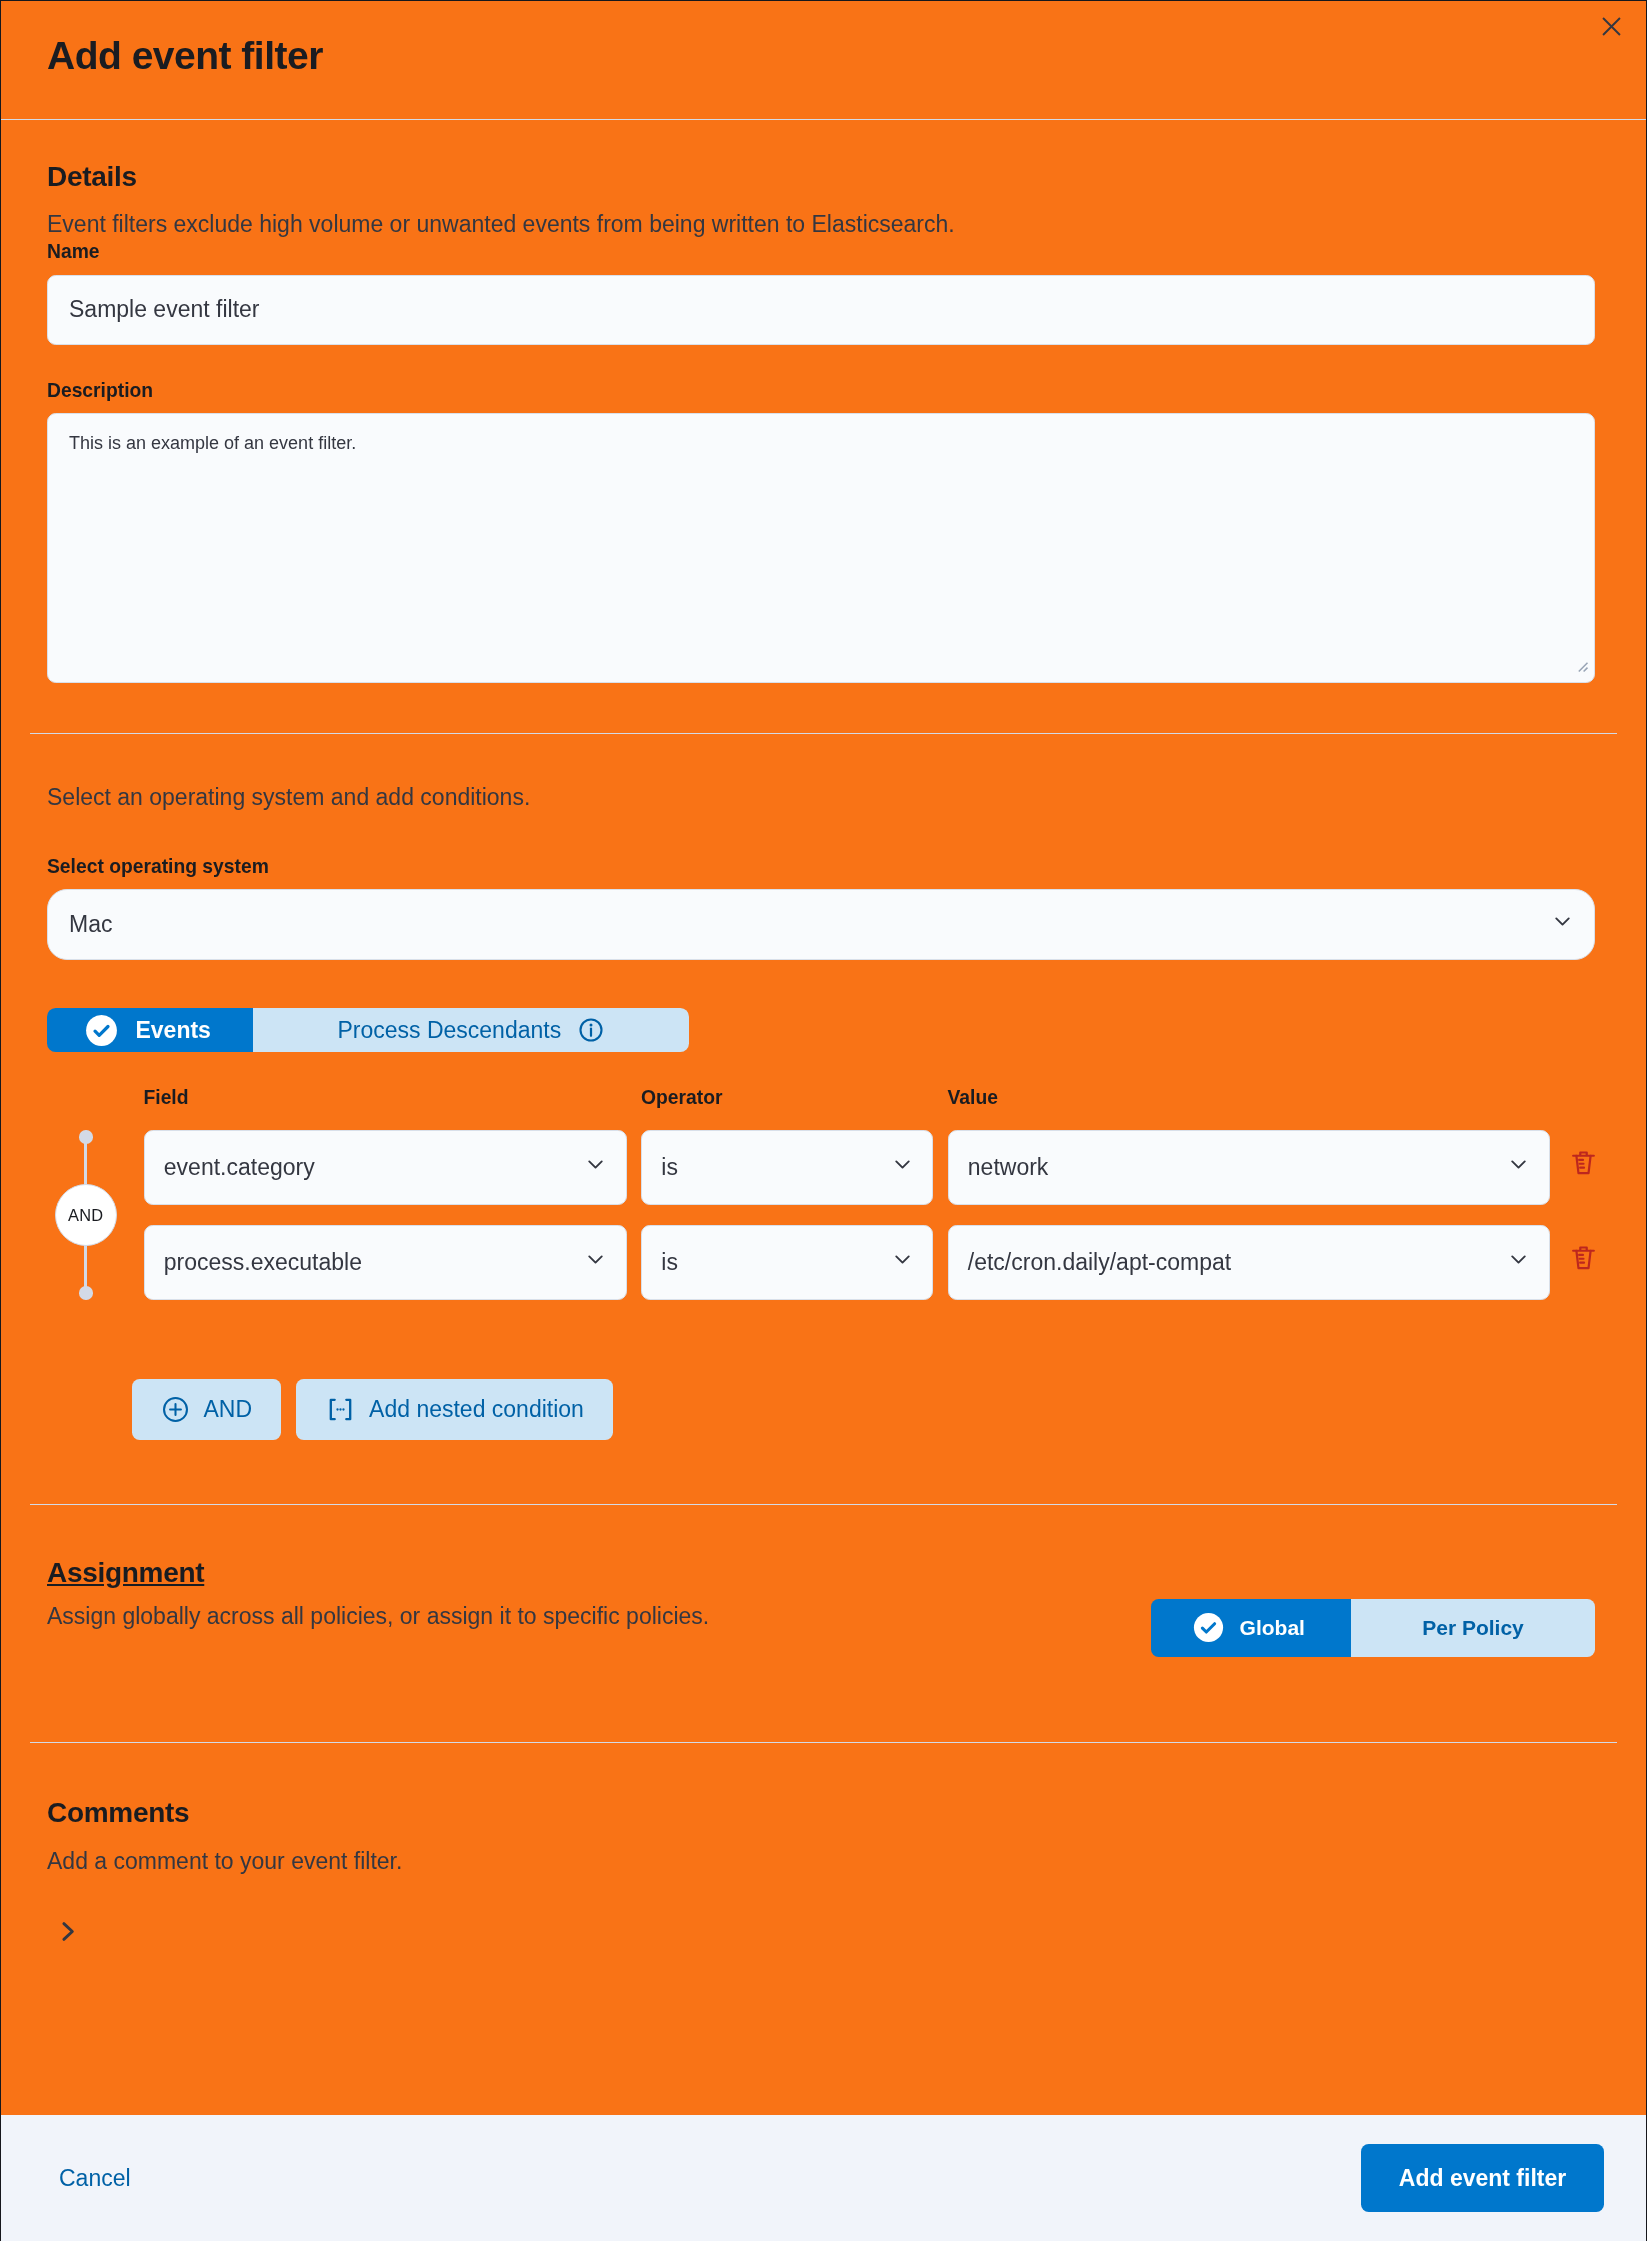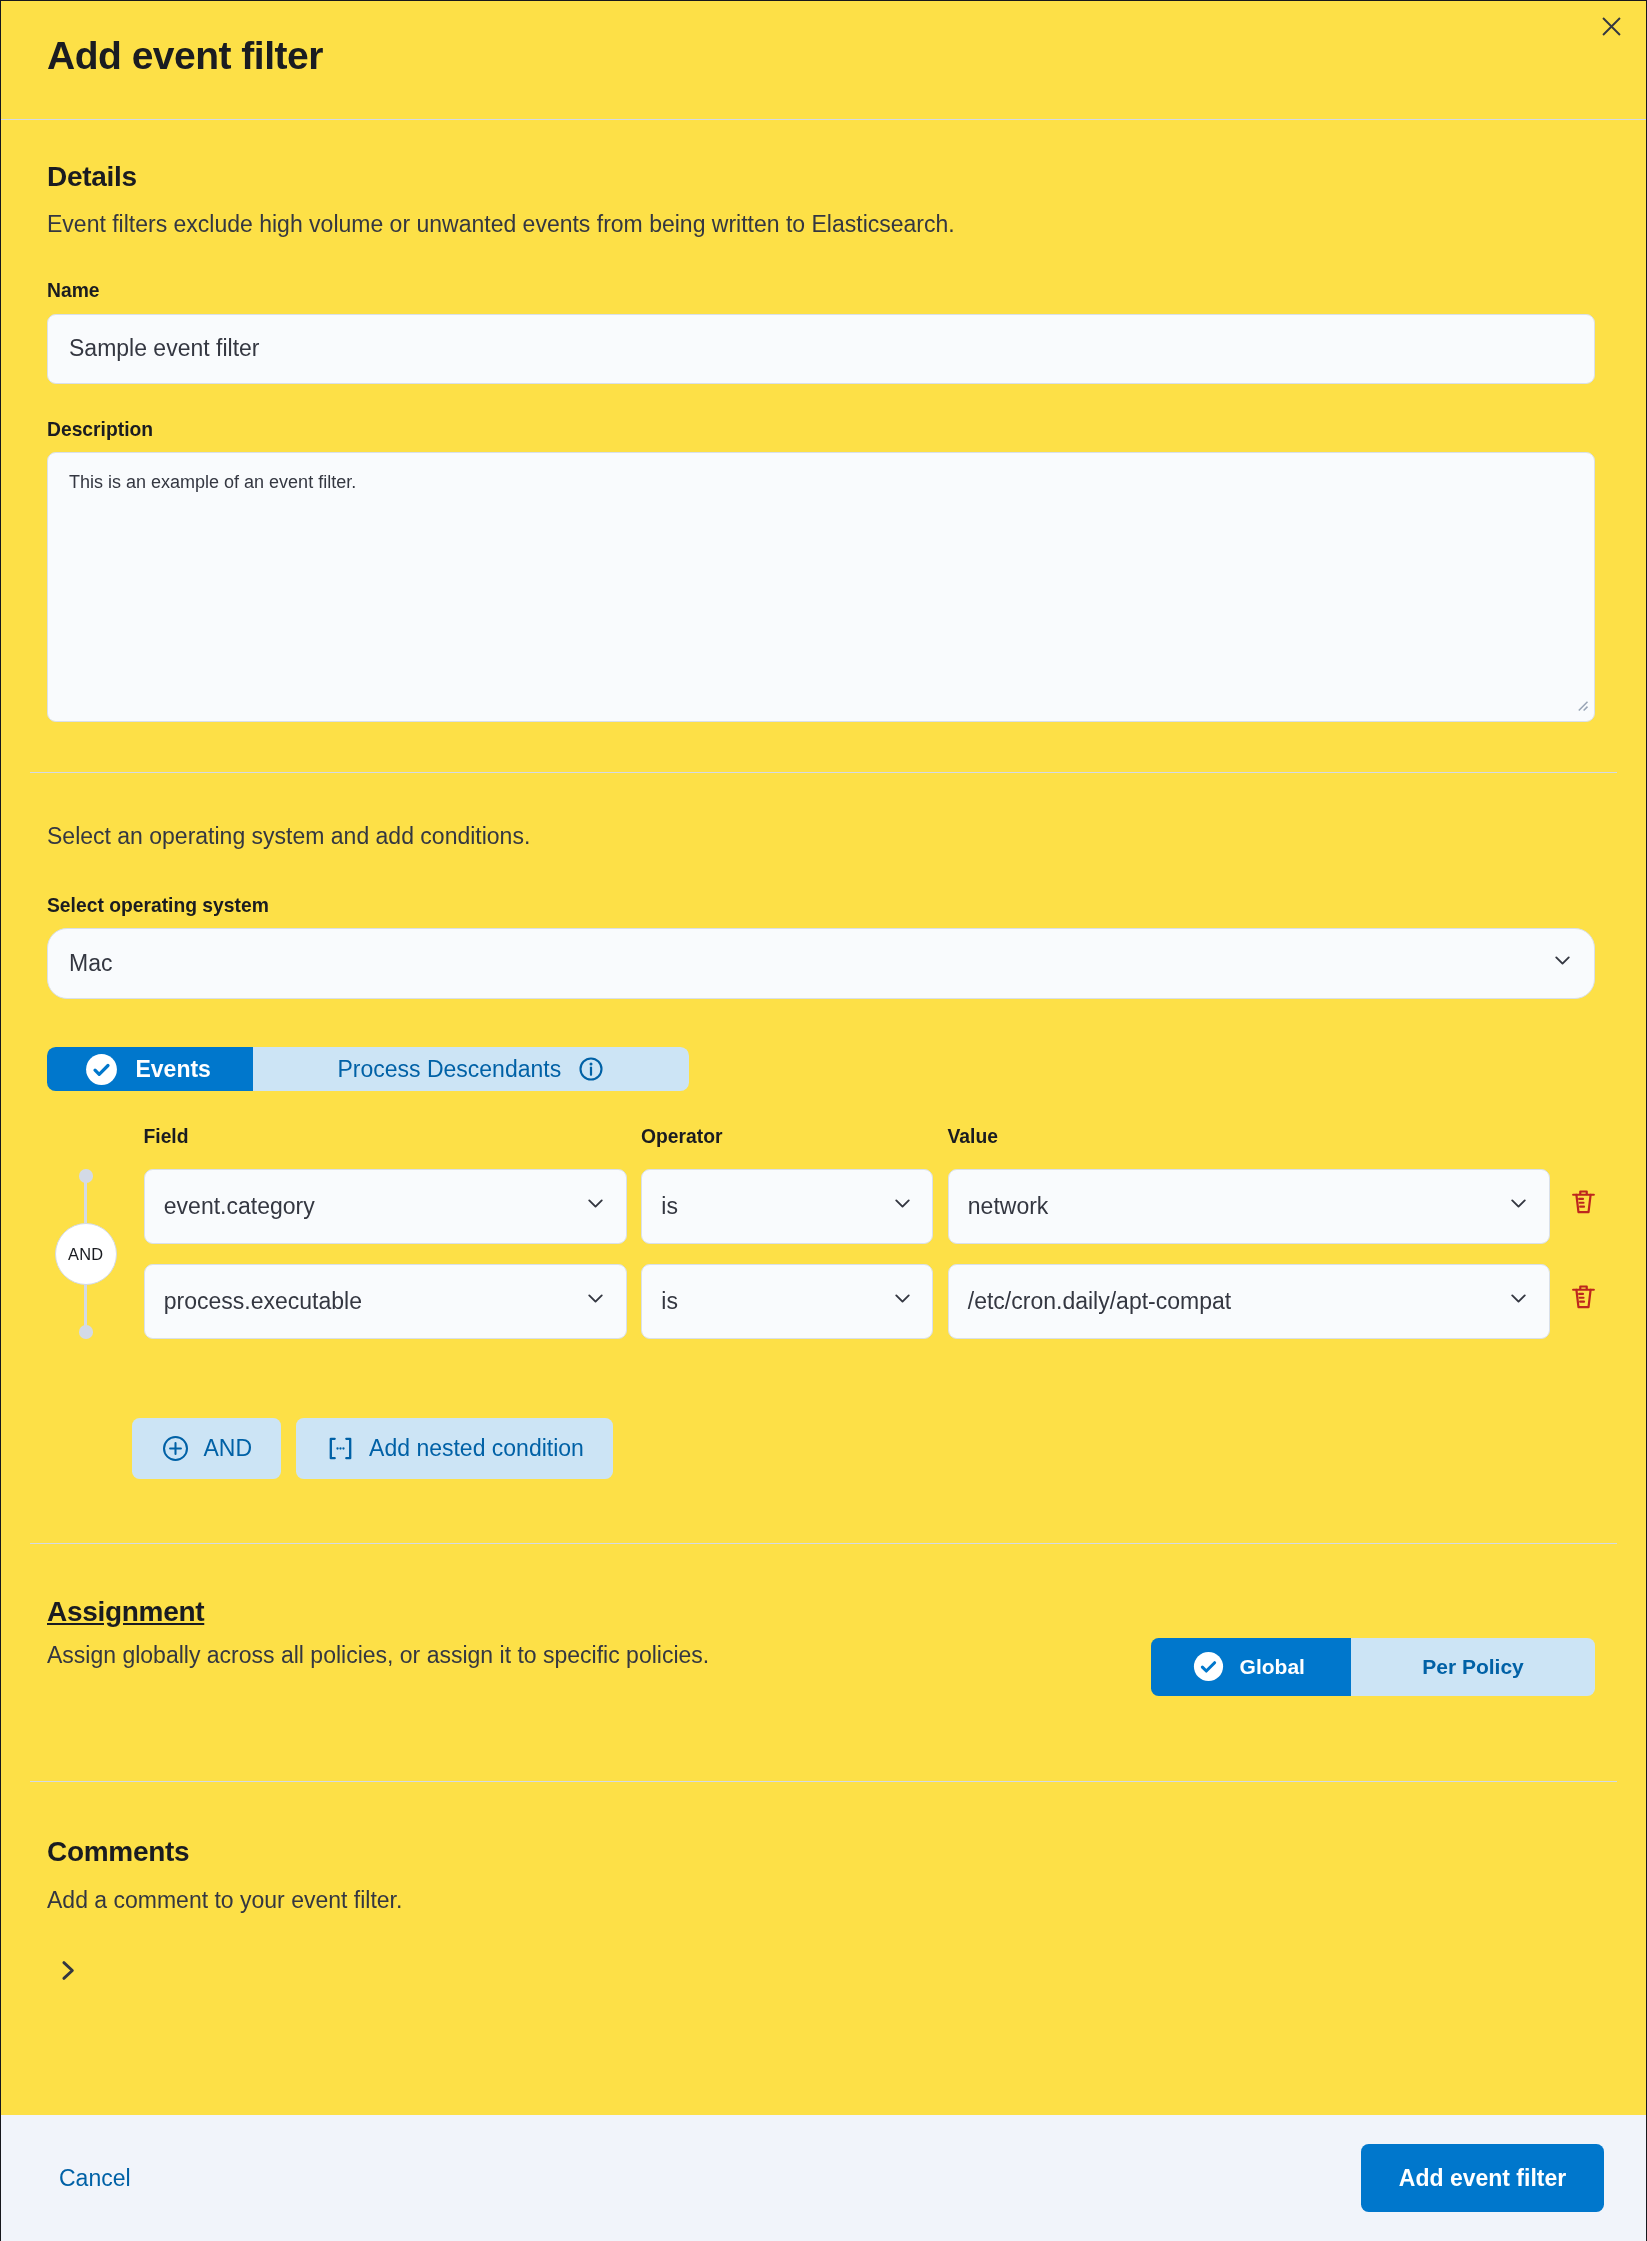--- a/index.html
+++ b/index.html
@@ -6,21 +6,21 @@
   html, body { background: #ffffff; }
   body {
     font-family: "Liberation Sans", sans-serif;
     color: #343741;
     width: 1647px;
   }
   .page {
     width: 1647px;
     height: 2242px;
     border: 1.9px solid #16171c;
-    background: #fde047;
+    background: #f97316;
     display: flex;
     flex-direction: column;
     position: relative;
     overflow: hidden;
   }
   
   .modal-header {
     padding: 33px 46px 41px 46px;
     position: relative;
     flex-shrink: 0;
@@ -296,21 +296,21 @@
     color: #ffffff;
     height: 68px;
     border-radius: 7.7px;
     padding: 0 31px;
     min-width: 243px;
   }
 
   
   .mt-details { margin-top: 41px; }
   .mb-14 { margin-bottom: 13.5px; }
-  .mb-40 { margin-bottom: 39px; }
+  .mb-40 { }
   .mb-36 { margin-bottom: 35px; }
   .mt-cond { margin-top: 46px; }
   .mt-12 { margin-top: 11.6px; }
   .mt-42 { margin-top: 41px; }
   .mt-divider1 { margin-top: 50px; }
   .mt-divider2 { margin-top: 64px; }
   .mt-divider3 { margin-top: 85px; }
 </style>
 </head>
 <body>

